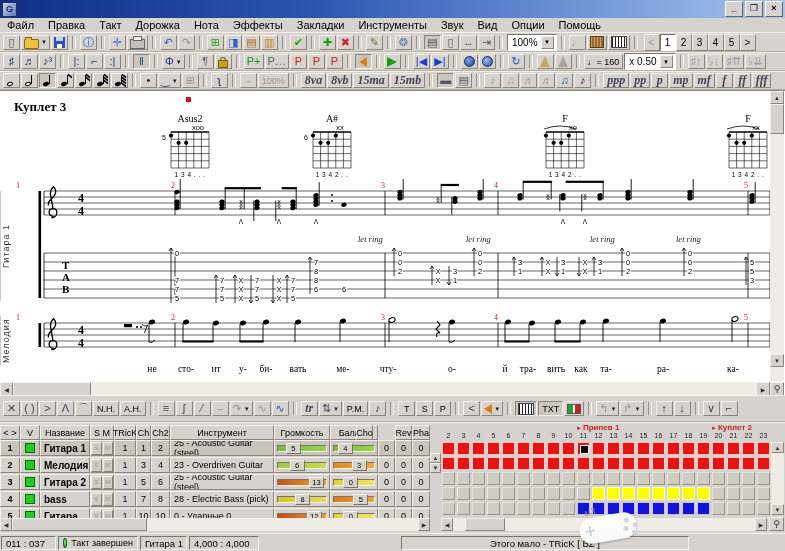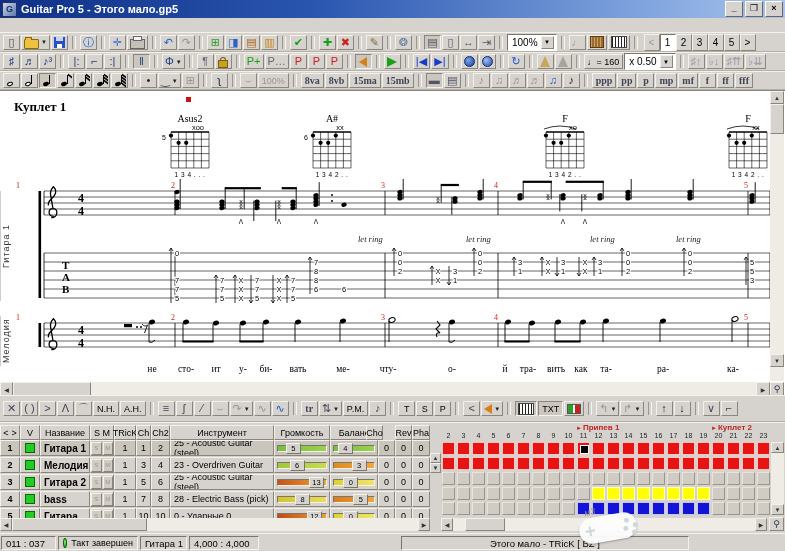--- a/index.html
+++ b/index.html
@@ -21,21 +21,21 @@
     padding-left:3px;gap:1px;border-top:1px solid #f4f1ea;border-bottom:1px solid #b4b0a8;}
   #tb1{top:32px;height:18px;} #tb2{top:52px;height:17px;} #tb3{top:71px;height:17px;}
   #fxbar{top:395px;height:25px;}
   .tsep{width:2px;height:13px;border-left:1px solid #9a968e;border-right:1px solid #f7f4ee;margin:0 3px;}
   .tbtn{height:15px;min-width:17px;padding:0 2px;display:inline-flex;align-items:center;justify-content:center;
     background:#d6d3ce;border:1px solid;border-color:#f4f1ea #8a867e #8a867e #f4f1ea;font-size:11px;box-sizing:border-box;}
   .tbtn.pressed{border-color:#8a867e #f4f1ea #f4f1ea #8a867e;background:#cbc7bf;}
   .tbtn.disabled{color:#9a968e;}
   .tbtn .gl{line-height:13px;}
   .tbtn.lab{font-size:9px;padding:0 3px;}
-  .tbtn.ital{font-family:"Liberation Serif","DejaVu Serif",serif;font-weight:bold;font-size:10px;color:#445;}
+  .tbtn.ital{font-family:"Liberation Serif","DejaVu Serif",serif;font-style:italic;font-weight:bold;font-size:12px;color:#445;}
   .caret{font-size:6px;margin-left:2px;color:#222;}
   .tsel{background:#fff;border:1px solid;border-color:#7a766e #fff #fff #7a766e;height:15px;font-size:10px;
     padding:0 2px 0 4px;display:inline-flex;align-items:center;gap:3px;}
   .tsel .cbtn{width:11px;height:11px;background:#d6d3ce;border:1px solid;border-color:#f4f1ea #8a867e #8a867e #f4f1ea;
     font-size:6px;display:flex;align-items:center;justify-content:center;}
   .pager{display:inline-flex;align-items:center;margin-left:2px;}
   .pbtn{width:14px;height:15px;display:flex;align-items:center;justify-content:center;font-size:10px;
     border:1px solid;border-color:#f4f1ea #8a867e #8a867e #f4f1ea;background:#d6d3ce;}
   .pbtn.active{background:#fff;border-color:#7a766e #fff #fff #7a766e;}
   .pbtn.dim{color:#9a968e;}
@@ -122,27 +122,40 @@
   #wm-pad::after{content:"";position:absolute;right:7px;top:6px;width:5px;height:5px;border-radius:50%;background:#cfd6dd;
     box-shadow:8px 6px 0 #cfd6dd,-2px 8px 0 #cfd6dd,6px 13px 0 #cfd6dd;}
   #wm-scribble{position:absolute;right:190px;bottom:34px;font-size:9px;color:#8a8a8a;font-style:italic;transform:rotate(-14deg);}
 </style>
 </head>
 <body>
 
 <div id="app">
   <div id="titlebar">
     <span class="appicon">G</span>
-    <span>Guitar Pro 5 - Этого мало.gp5</span>
     <span class="winbtns">
       <span class="wbtn">_</span>
       <span class="wbtn">❐</span>
       <span class="wbtn">×</span>
     </span>
   </div>
+  <div id="menubar">
+      <span class="menu-item">Файл</span>
+      <span class="menu-item">Правка</span>
+      <span class="menu-item">Такт</span>
+      <span class="menu-item">Дорожка</span>
+      <span class="menu-item">Нота</span>
+      <span class="menu-item">Эффекты</span>
+      <span class="menu-item">Закладки</span>
+      <span class="menu-item">Инструменты</span>
+      <span class="menu-item">Звук</span>
+      <span class="menu-item">Вид</span>
+      <span class="menu-item">Опции</span>
+      <span class="menu-item">Помощь</span>
+    </div>
   <div id="tb1" class="tbrow">
       <span class="tbtn">
         <span class="gl" style="color: rgb(68, 68, 85);">▯</span>
       </span>
       <span class="tbtn">
         <span class="ci i-folder"></span>
         <span class="caret">▼</span>
       </span>
       <span class="tbtn">
         <span class="ci i-floppy"></span>
@@ -449,21 +462,21 @@
       <span class="tbtn lab ital">pp</span>
       <span class="tbtn lab ital">p</span>
       <span class="tbtn lab ital">mp</span>
       <span class="tbtn lab ital">mf</span>
       <span class="tbtn lab ital">f</span>
       <span class="tbtn lab ital">ff</span>
       <span class="tbtn lab ital">fff</span>
     </div>
 
   <div id="score">
-    <div id="section-label">Куплет 1</div>
+    <div id="section-label">Куплет 3</div>
     <svg id="score-svg" width="785" height="305" style="position:absolute;left:0;top:0;">
         <g>
           <line x1="44" y1="100" x2="770" y2="100" stroke="#222" stroke-width="0.7"></line>
           <line x1="44" y1="106" x2="770" y2="106" stroke="#222" stroke-width="0.7"></line>
           <line x1="44" y1="112" x2="770" y2="112" stroke="#222" stroke-width="0.7"></line>
           <line x1="44" y1="118" x2="770" y2="118" stroke="#222" stroke-width="0.7"></line>
           <line x1="44" y1="124" x2="770" y2="124" stroke="#222" stroke-width="0.7"></line>
           <line x1="44" y1="162" x2="770" y2="162" stroke="#222" stroke-width="0.7"></line>
           <line x1="44" y1="171" x2="770" y2="171" stroke="#222" stroke-width="0.7"></line>
           <line x1="44" y1="180" x2="770" y2="180" stroke="#222" stroke-width="0.7"></line>
@@ -978,21 +991,21 @@
         </div>
         <div class="mxh" style="left: 20px; width: 20px;">V</div>
         <div class="mxh" style="left: 40px; width: 50px;">Название</div>
         <div class="mxh" style="left: 90px; width: 24px;">S M</div>
         <div class="mxh" style="left: 114px; width: 22px;">TRicK</div>
         <div class="mxh" style="left: 136px; width: 15px;">Ch</div>
         <div class="mxh" style="left: 151px; width: 19px;">Ch2</div>
         <div class="mxh" style="left: 170px; width: 104px;">Инструмент</div>
         <div class="mxh" style="left: 274px; width: 56px;">Громкость</div>
         <div class="mxh" style="left: 330px; width: 48px;">Баланс</div>
-        <div class="mxh" style="left: 366px; width: 17px;">Cho</div>
+        <div class="mxh" style="left: 356px; width: 17px;">Cho</div>
         <div class="mxh" style="left: 395px; width: 17px;">Rev</div>
         <div class="mxh" style="left: 412px; width: 18px;">Pha</div>
         <div class="mxc center sel" style="left: 0px; top: 17px; width: 20px; font-weight: bold;">1</div>
         <div class="mxc center sel" style="left: 20px; top: 17px; width: 20px;">
           <span class="vled"></span>
         </div>
         <div class="mxc center sel" style="left: 40px; top: 17px; width: 50px; font-weight: bold; justify-content: flex-start; padding-left: 3px; font-size: 10px;">Гитара 1</div>
         <div class="mxc center sel" style="left: 90px; top: 17px; width: 24px;">
           <span class="smbtn">S</span>
           <span class="smbtn" style="margin-left: 1px;">M</span>

